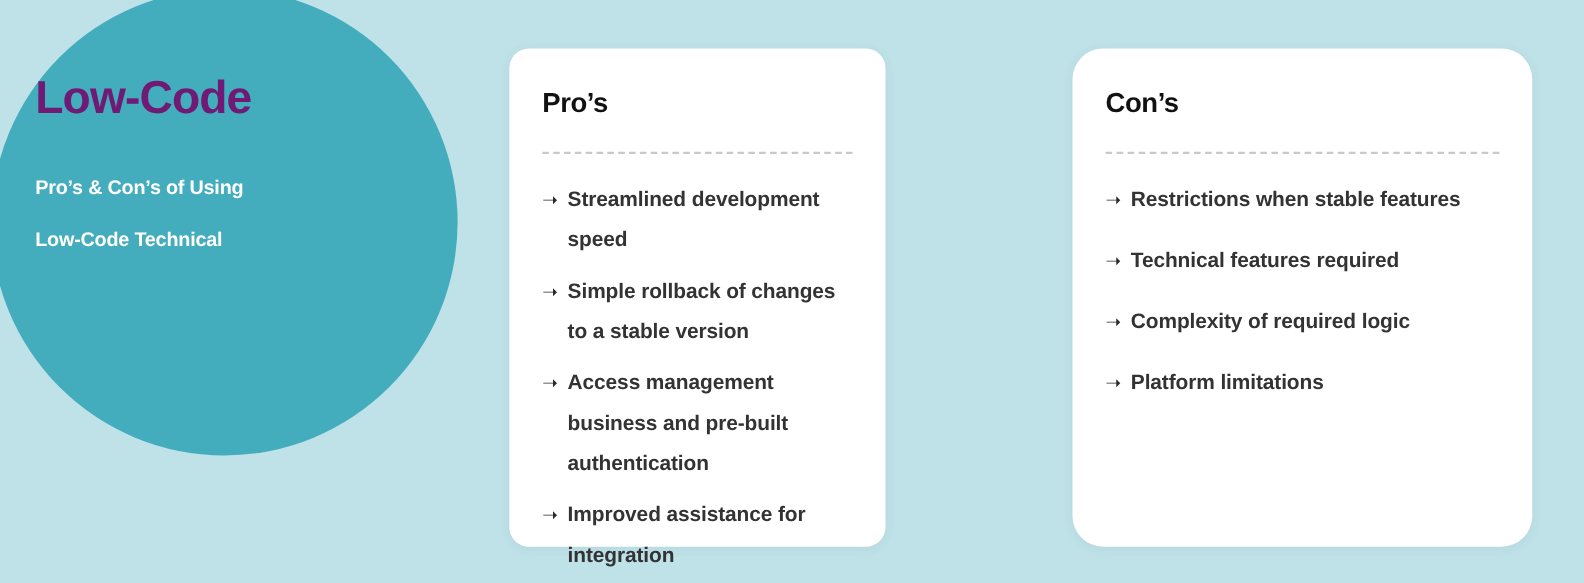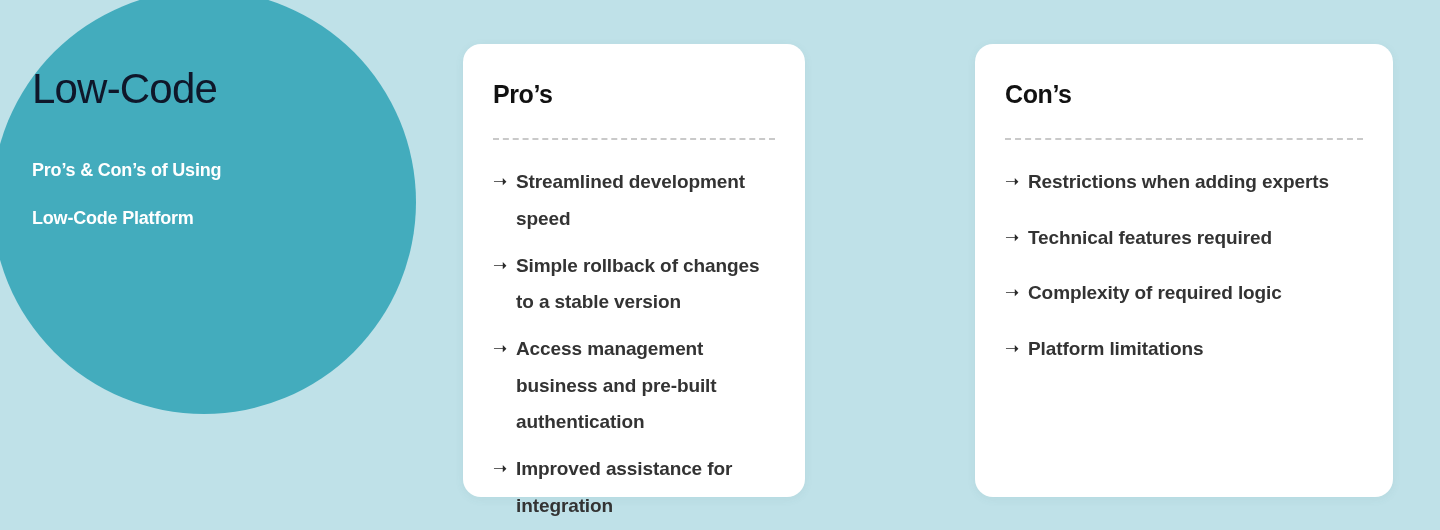--- a/index.html
+++ b/index.html
@@ -35,22 +35,22 @@
 
   #hero-text {
     position: absolute;
     left: 32px;
     top: 66px;
     width: 360px;
   }
 
   #hero-title {
     font-size: 42px;
-    font-weight: normal;
-    color: #0f172a;
+    font-weight: bold;
+    color: #701a75;
     letter-spacing: -0.8px;
     line-height: 1.1;
     margin: 0 0 34px 0;
   }
 
   .hero-sub-line {
     font-size: 18px;
     font-weight: bold;
     color: #ffffff;
     line-height: 48px;
@@ -64,21 +64,21 @@
     top: 44px;
     height: 453px;
     background: #ffffff;
     border-radius: 18px;
     box-sizing: border-box;
     padding: 38px 30px 0 30px;
     box-shadow: 0 2px 10px rgba(60, 110, 120, 0.07);
   }
 
   #card-pros { left: 463px; width: 342px; }
-  #card-cons { left: 975px; width: 418px; }
+  #card-cons { left: 975px; width: 418px; border-radius: 28px; }
 
   .card-title {
     font-size: 25px;
     font-weight: bold;
     color: #111111;
     letter-spacing: -0.4px;
     margin: 0 0 0 0;
     line-height: 1;
   }
 
@@ -130,21 +130,21 @@
 </head>
 <body>
 
 <div id="stage">
 
   <div id="hero-circle"></div>
 
   <div id="hero-text">
     <div id="hero-title">Low-Code</div>
     <div class="hero-sub-line">Pro’s &amp; Con’s of Using</div>
-    <div class="hero-sub-line">Low-Code Platform</div>
+    <div class="hero-sub-line">Low-Code Technical</div>
   </div>
 
   <div class="card" id="card-pros">
     <div class="card-title">Pro’s</div>
     <hr class="card-divider">
     <ul class="card-list" id="pros-list">
         <li class="list-item">
           <span class="arrow-icon">➝</span>
           <span class="list-text">Streamlined development speed</span>
         </li>
@@ -162,21 +162,21 @@
         </li>
       </ul>
   </div>
 
   <div class="card" id="card-cons">
     <div class="card-title">Con’s</div>
     <hr class="card-divider">
     <ul class="card-list" id="cons-list">
         <li class="list-item">
           <span class="arrow-icon">➝</span>
-          <span class="list-text">Restrictions when adding experts</span>
+          <span class="list-text">Restrictions when stable features</span>
         </li>
         <li class="list-item">
           <span class="arrow-icon">➝</span>
           <span class="list-text">Technical features required</span>
         </li>
         <li class="list-item">
           <span class="arrow-icon">➝</span>
           <span class="list-text">Complexity of required logic</span>
         </li>
         <li class="list-item">

